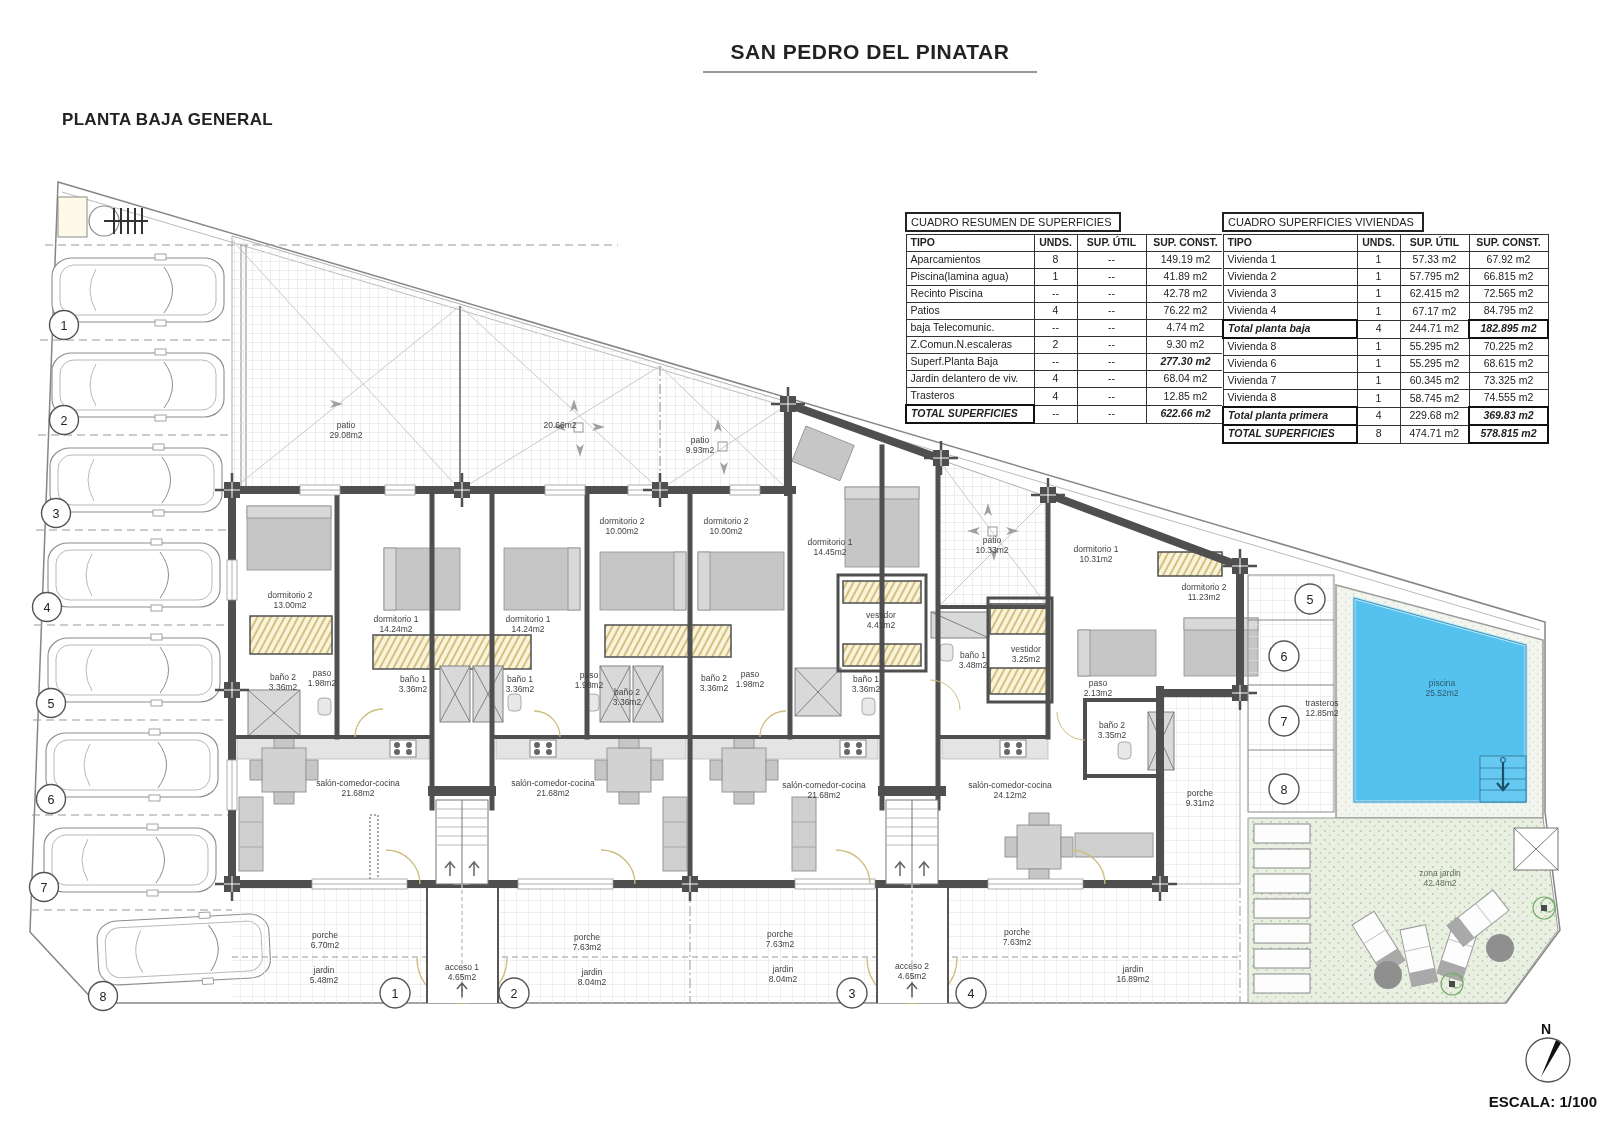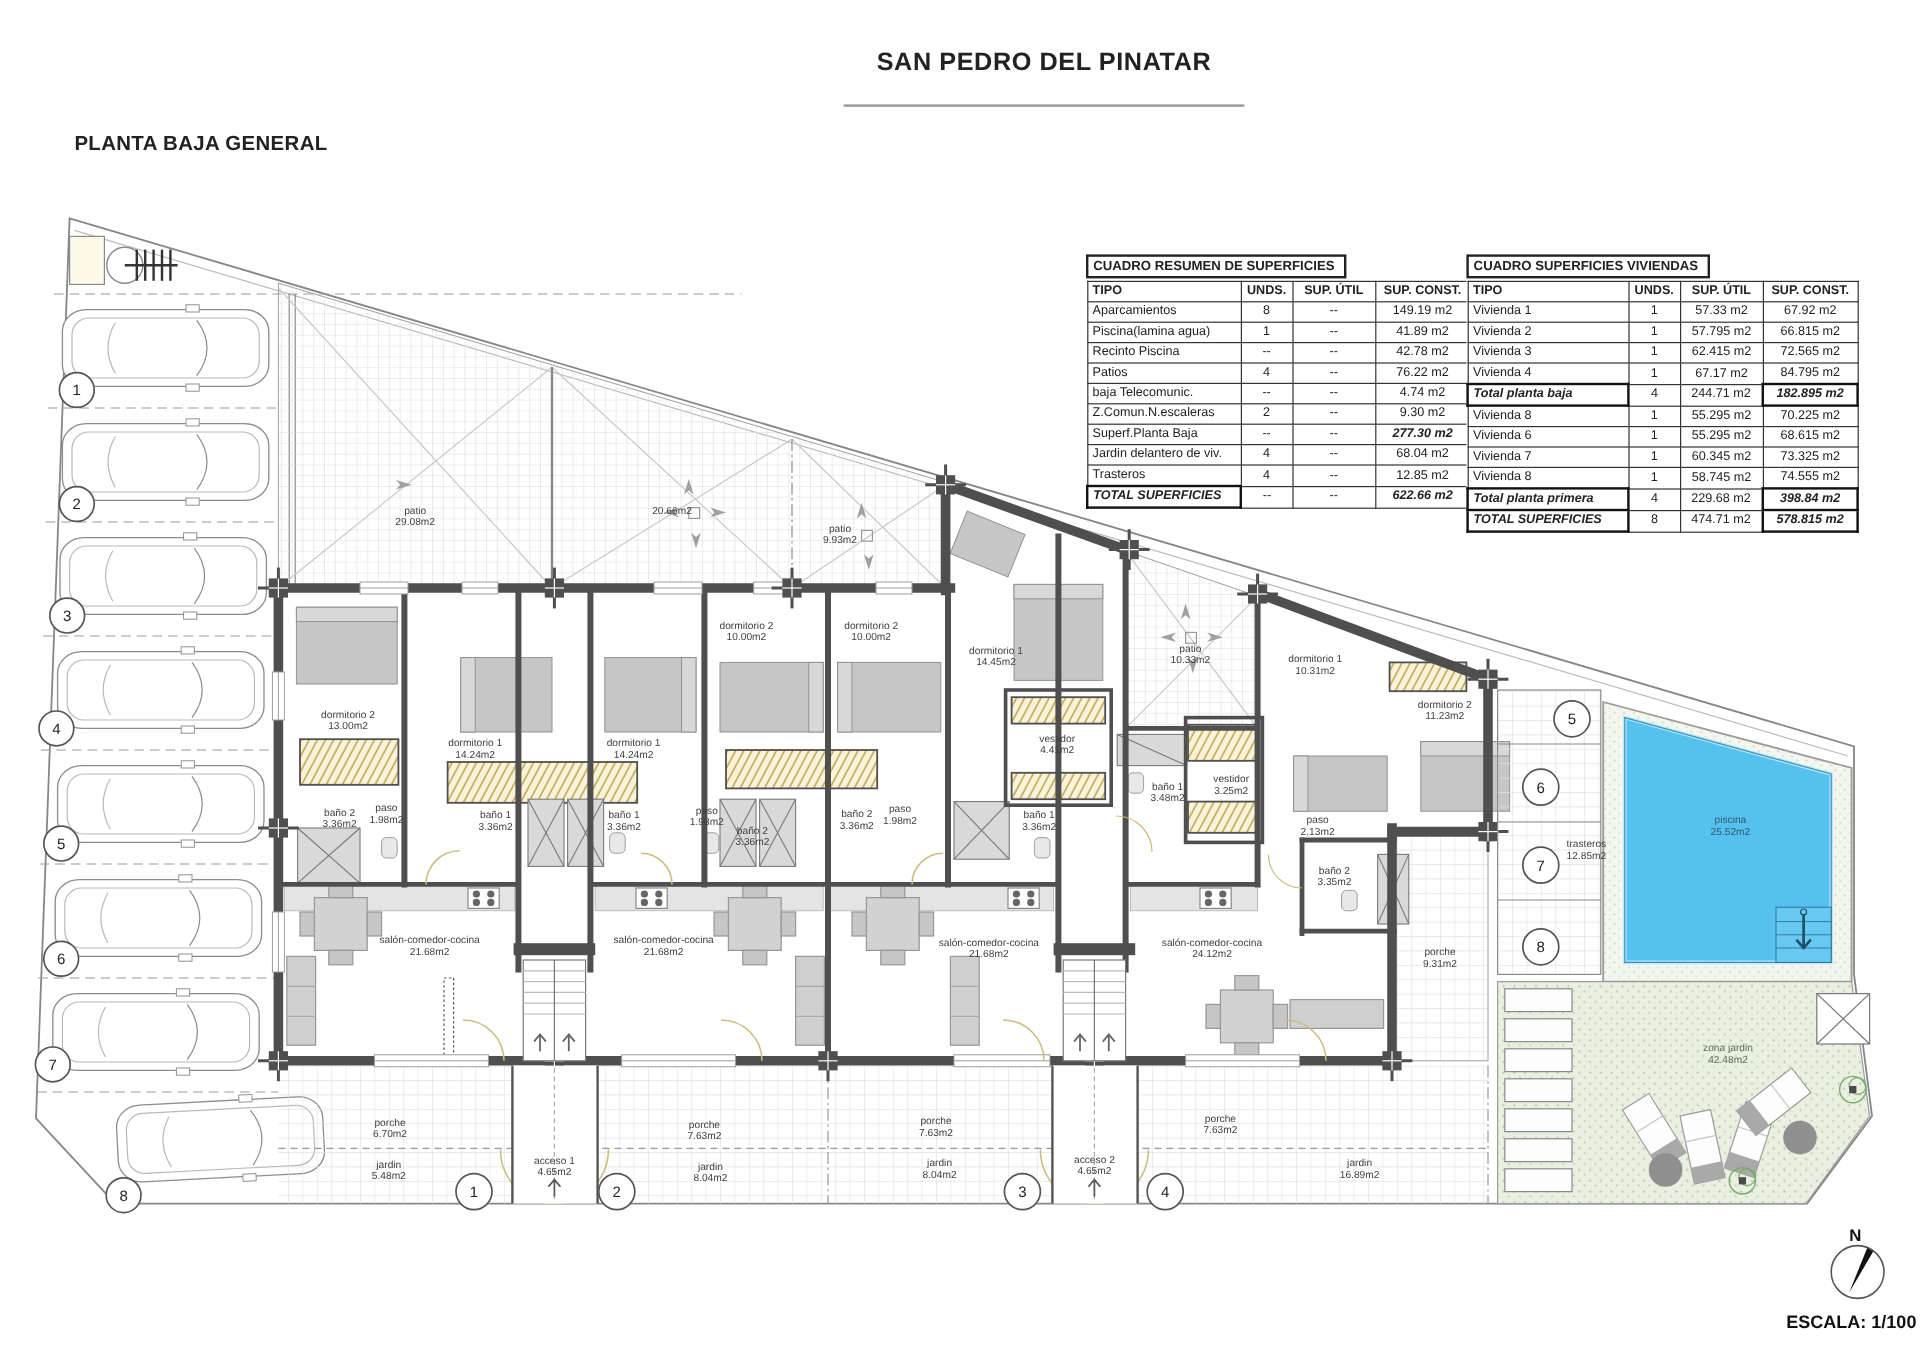--- a/index.html
+++ b/index.html
@@ -1,21 +1,21 @@
 <!DOCTYPE html>
 <html><head>
 <meta charset="utf-8">
 <style>
   html,body{margin:0;padding:0;background:#fff;}
   body{width:1600px;height:1130px;position:relative;font-family:"Liberation Sans",sans-serif;color:#222;overflow:hidden;}
   .page-title{position:absolute;left:620px;top:40px;width:500px;text-align:center;font-size:21px;font-weight:bold;letter-spacing:.5px;}
-  .page-title span{display:inline-block;border-bottom:2px solid #9a9a9a;padding:0 28px 23px 28px;}
+  .page-title span{display:inline-block;border-bottom:2px solid #9a9a9a;padding:0 28px 7px 28px;}
   .sub-title{position:absolute;left:62px;top:110px;font-size:17px;font-weight:bold;letter-spacing:.3px;}
   .tablebox{position:absolute;font-size:10.5px;line-height:1.1;background:#fff;}
-  .tbl-title{display:inline-block;border:2px solid #222;font-weight:bold;padding:2px 8px 2px 4px;margin-bottom:2px;font-size:11px;white-space:nowrap;}
+  .tbl-title{display:inline-block;border:2px solid #222;font-weight:normal;padding:2px 8px 2px 4px;margin-bottom:2px;font-size:11px;white-space:nowrap;}
   table{border-collapse:collapse;}
   td,th{border:1px solid #333;padding:1px 4px;height:14px;white-space:nowrap;}
   th{font-weight:bold;text-align:left;}
   td.c,th.c{text-align:center;}
   .bold{font-weight:bold;font-style:italic;}
   .b2{border:2px solid #111 !important;}
   #resumen-table{left:905px;top:212px;}
   #viviendas-table{left:1222px;top:212px;}
   #resumen-table td:first-child{min-width:118px;}
   #viviendas-table td:first-child{min-width:124px;margin-left:48px;}
@@ -757,21 +757,21 @@
     <tr>
           <td>Vivienda 8</td>
           <td class="c">1</td>
           <td class="c">58.745 m2</td>
           <td class="c">74.555 m2</td>
         </tr>
     <tr>
           <td class="bold b2">Total planta primera</td>
           <td class="c">4</td>
           <td class="c">229.68 m2</td>
-          <td class="c bold b2">398.84 m2</td>
+          <td class="c bold b2">369.83 m2</td>
         </tr>
     <tr>
           <td class="bold b2">TOTAL SUPERFICIES</td>
           <td class="c">8</td>
           <td class="c">474.71 m2</td>
           <td class="c bold b2">578.815 m2</td>
         </tr>
   </tbody>
     </table>
 </div>

